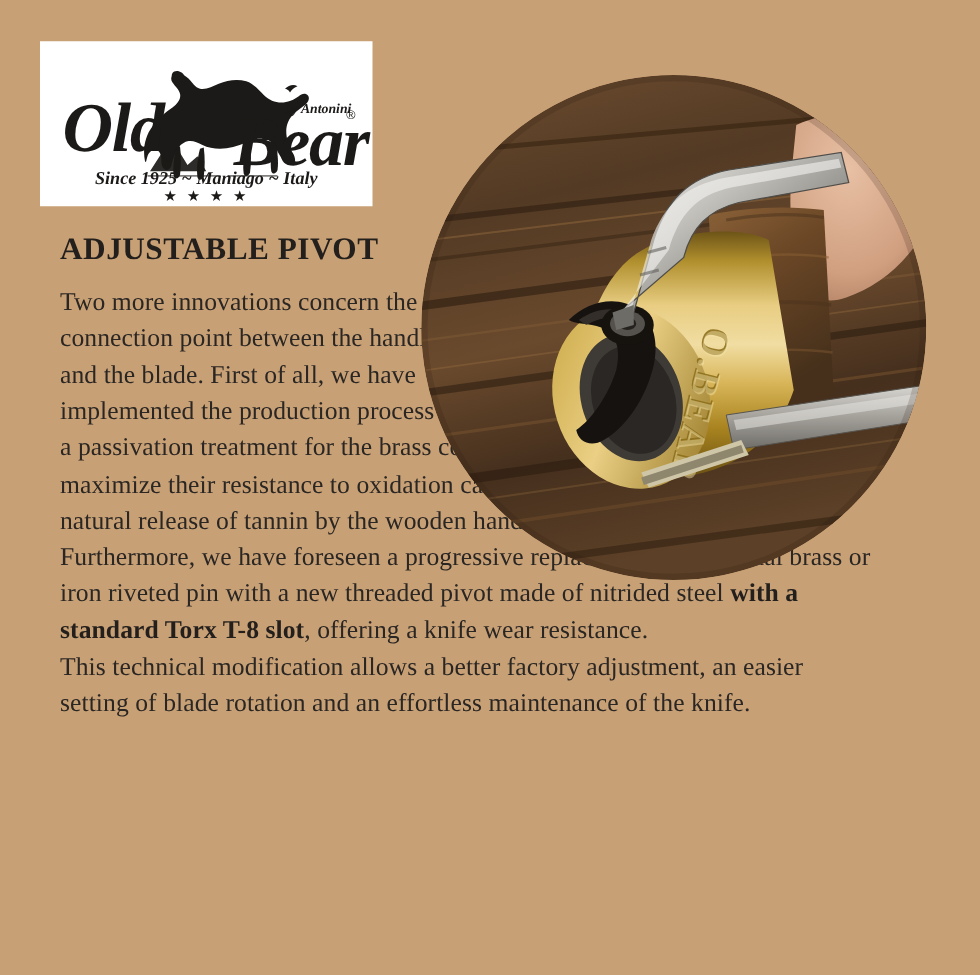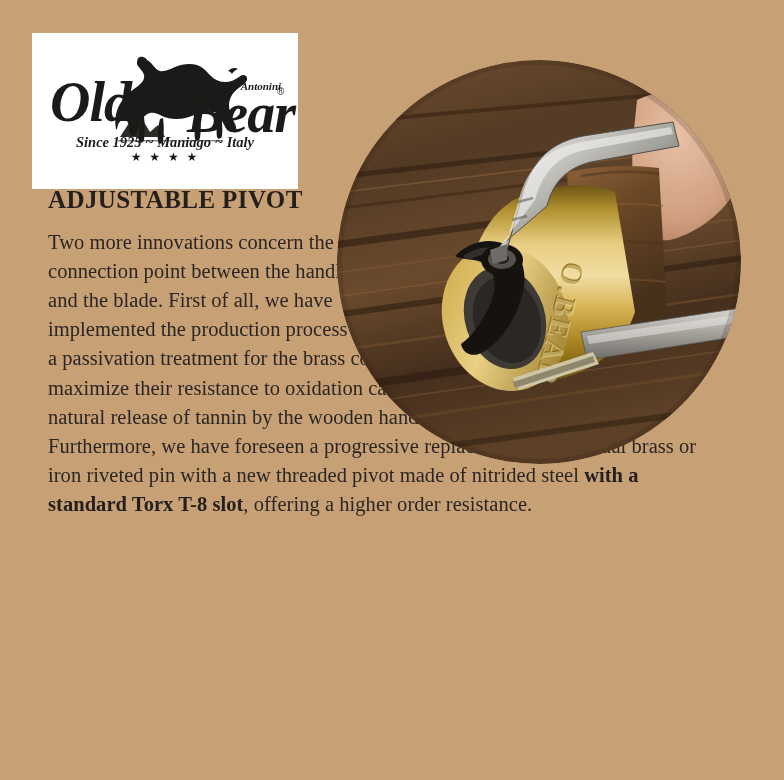--- a/index.html
+++ b/index.html
@@ -24,21 +24,21 @@
     background: #c8a075;
     overflow: hidden;
   }
 
   
   #logo-card {
     position: absolute;
     left: 32px;
     top: 33px;
     width: 266px;
-    height: 156px;
+    height: 132px;
     background: #ffffff;
     overflow: hidden;
   }
   #logo-inner {
     position: relative;
     width: 100%;
     height: 100%;
   }
   .logo-svg {
     position: absolute;
@@ -315,18 +315,19 @@
       </g>
     </svg>
   </div>
 
   <div id="article">
     <h1 id="heading">ADJUSTABLE PIVOT</h1>
     <div id="shim-box" aria-hidden="true"></div>
     <p id="bodytext">
       <span>Two more innovations concern the connection point between the handle and the blade. First of all, we have implemented the production process by adding a passivation treatment for the brass collars, in order to maximize their resistance to oxidation caused by atmospheric agents or by the natural release of tannin by the wooden handle.</span>
       <br>
-      <span>Furthermore, we have foreseen a progressive replacement of the usual brass or iron riveted pin with a new threaded pivot made of nitrided steel </span><b>with a standard Torx T-8 slot</b><span>, offering a higher order resistance.</span>
+      <span>Furthermore, we have foreseen a progressive replacement of the usual brass or iron riveted pin with a new threaded pivot made of nitrided steel </span><b>with a standard Torx T-8 slot</b><span>, offering a knife wear resistance.</span>
       <br>
+      <span>This technical modification allows a better factory adjustment, an easier setting of blade rotation and an effortless maintenance of the knife.</span>
     </p>
   </div>
 
 </div>
 
 </body></html>

